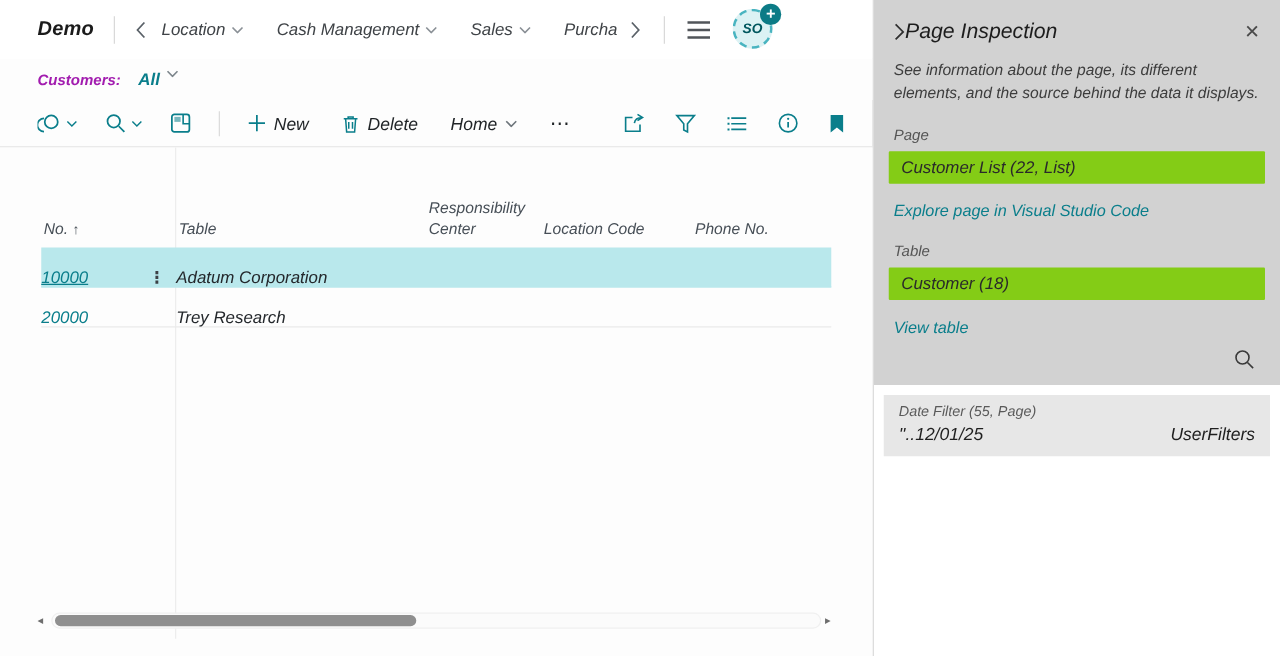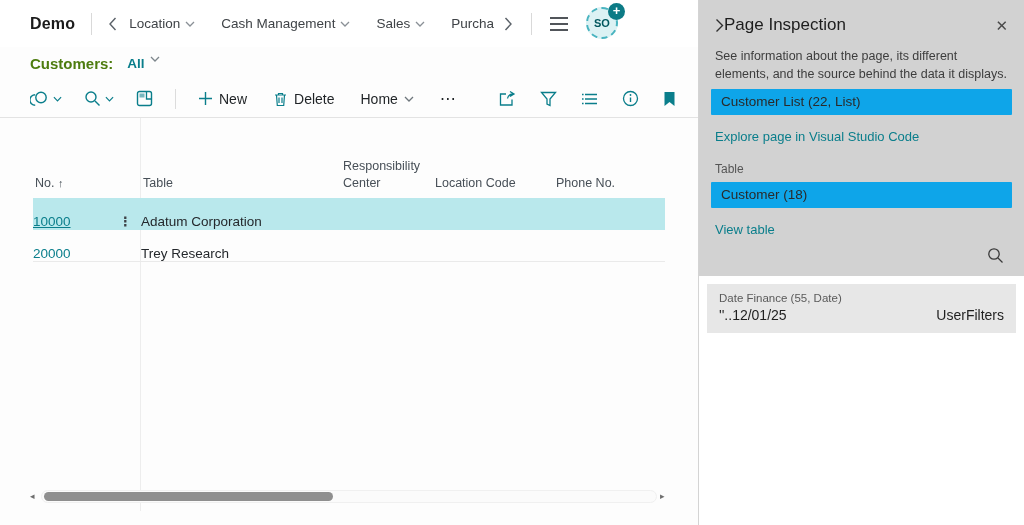--- a/index.html
+++ b/index.html
@@ -1,19 +1,19 @@
 <!DOCTYPE html>
 <html><head>
 <meta charset="utf-8">
 <style>
   * { margin:0; padding:0; box-sizing:border-box; }
   html,body { width:1024px; height:525px; overflow:hidden;
     font-family:"Liberation Sans","DejaVu Sans",sans-serif;
     background:#fff; color:#222; }
-  .app { display:flex; width:1024px; height:525px; }
+  .app { display:flex; width:1024px; height:525px;font-style:italic; }
 
   
   .main { width:699px; height:525px; display:flex; flex-direction:column;
           border-right:1px solid #d4d4d4; background:#fdfdfd; position:relative; }
 
   
   .topbar { height:47px; background:#fff; display:flex; align-items:center;
             padding:0 14px 0 30px; flex-shrink:0; }
   .company { font-size:16px; font-weight:bold; color:#1b1b1b; letter-spacing:.2px; }
   .vsep { width:1px; height:22px; background:#d9d9d9; margin:0 16px; flex-shrink:0; }
@@ -28,21 +28,21 @@
   .avatar { width:32px; height:32px; border-radius:50%; background:#dcf2f4;
             border:2px dashed #49b4c0; display:flex; align-items:center; justify-content:center;
             font-size:11px; font-weight:bold; color:#00575e; cursor:pointer; }
   .avatar-badge { position:absolute; top:-4px; right:-5px; width:17px; height:17px;
             border-radius:50%; background:#0c7b86; color:#fff; font-size:13px; line-height:15px;
             text-align:center; font-weight:bold; }
 
   
   .viewrow { height:33px; display:flex; align-items:center; padding:0 30px; gap:14px;
              background:#fdfdfd; flex-shrink:0; }
-  .viewrow .caption { font-size:15px; font-weight:bold; color:#4d7c0f; }
+  .viewrow .caption { font-size:12px; font-weight:bold; color:#a21caf; }
   .viewrow .viewsel { display:flex; align-items:flex-start; gap:5px; font-size:13.5px;
              font-weight:bold; color:#0a7e8b; cursor:pointer; }
 
   
   .toolbar { height:38px; display:flex; align-items:center; padding:0 22px 0 30px;
              border-bottom:1px solid #e3e3e3; color:#0a7e8b; flex-shrink:0; }
   .tbtn { display:flex; align-items:center; gap:6px; font-size:14px; color:#1f2326;
           cursor:pointer; margin-right:26px; white-space:nowrap; }
   .tbtn .ticon { color:#0a7e8b; display:flex; align-items:center; }
   .iconbtn { display:flex; align-items:center; gap:4px; cursor:pointer; color:#0a7e8b;
@@ -84,21 +84,21 @@
               background:#8f8f8f; border-radius:5px; cursor:pointer; }
 
   
   .panel { width:325px; height:525px; background:#d2d2d2; display:flex; flex-direction:column; }
   .p-head { display:flex; align-items:center; padding:15px 16px 0 16px; }
   .p-chevron { color:#2f2f2f; cursor:pointer; display:flex; }
   .p-title { font-size:17px; color:#1d1d1d; flex:1; }
   .p-close { color:#4a4a4a; font-size:15px; cursor:pointer; line-height:1; }
   .p-desc { font-size:12.5px; color:#3d3d3d; line-height:1.45; padding:12px 16px 0 16px; }
   .p-label { font-size:12px; color:#555; padding:18px 16px 0 16px; }
-  .p-field { margin:6px 12px 0 12px; background:#0ea5e9; font-size:13.5px; color:#2a2a2a;
+  .p-field { margin:6px 12px 0 12px; background:#84cc16; font-size:13.5px; color:#2a2a2a;
              padding:5px 10px 6px 10px; border-radius:1px; }
   .p-link { font-size:13px; color:#0a7e8b; padding:14px 16px 0 16px; cursor:pointer; }
   .p-tabs { display:flex; align-items:center; margin:22px 16px 0 16px; }
   .p-tab { font-size:13.5px; color:#62676b; padding:4px 18px; cursor:pointer; white-space:nowrap; }
   .p-tab.active { font-weight:bold; color:#111; }
   .p-tab-sep { width:1px; height:30px; background:#a8a8a8; }
   .p-search-row { display:flex; justify-content:flex-end; padding:10px 20px 12px 16px; }
   .p-search { color:#3a3a3a; cursor:pointer; display:flex; }
   .p-body { flex:1; background:#fff; overflow:hidden; }
   .filter-card { margin:8px; background:#e7e7e7; padding:8px 12px 10px 12px; cursor:default; }
@@ -331,40 +331,41 @@
       <span class="p-chevron">
         <svg width="9" height="15" viewBox="0 0 9 15">
             <path d="M1.5 1.5 7.5 7.5 1.5 13.5" fill="none" stroke="#2f2f2f" stroke-width="1.4"></path>
           </svg>
       </span>
       <span class="p-title">Page Inspection</span>
       <span class="p-close">✕</span>
     </div>
     <div class="p-desc">See information about the page, its different elements, and the source behind the data it displays.</div>
 
+    <div class="p-label">Page</div>
     <div class="p-field">Customer List (22, List)</div>
     <div class="p-link">Explore page in Visual Studio Code</div>
 
     <div class="p-label">Table</div>
     <div class="p-field">Customer (18)</div>
     <div class="p-link">View table</div>
 
 
     <div class="p-search-row">
       <span class="p-search">
         <svg width="17" height="17" viewBox="0 0 17 17">
             <circle cx="7" cy="7" r="5.2" fill="none" stroke="#3a3a3a" stroke-width="1.3"></circle>
             <path d="M11 11l4.5 4.5" stroke="#3a3a3a" stroke-width="1.3"></path>
           </svg>
       </span>
     </div>
 
     <div class="p-body">
       <div class="filter-card">
-        <div class="fc-label">Date Finance (55, Date)</div>
+        <div class="fc-label">Date Filter (55, Page)</div>
         <div class="fc-row">
           <span class="fc-value">''..12/01/25</span>
           <span class="fc-source">UserFilters</span>
         </div>
       </div>
     </div>
   </div>
 </div>
 
 </body></html>

